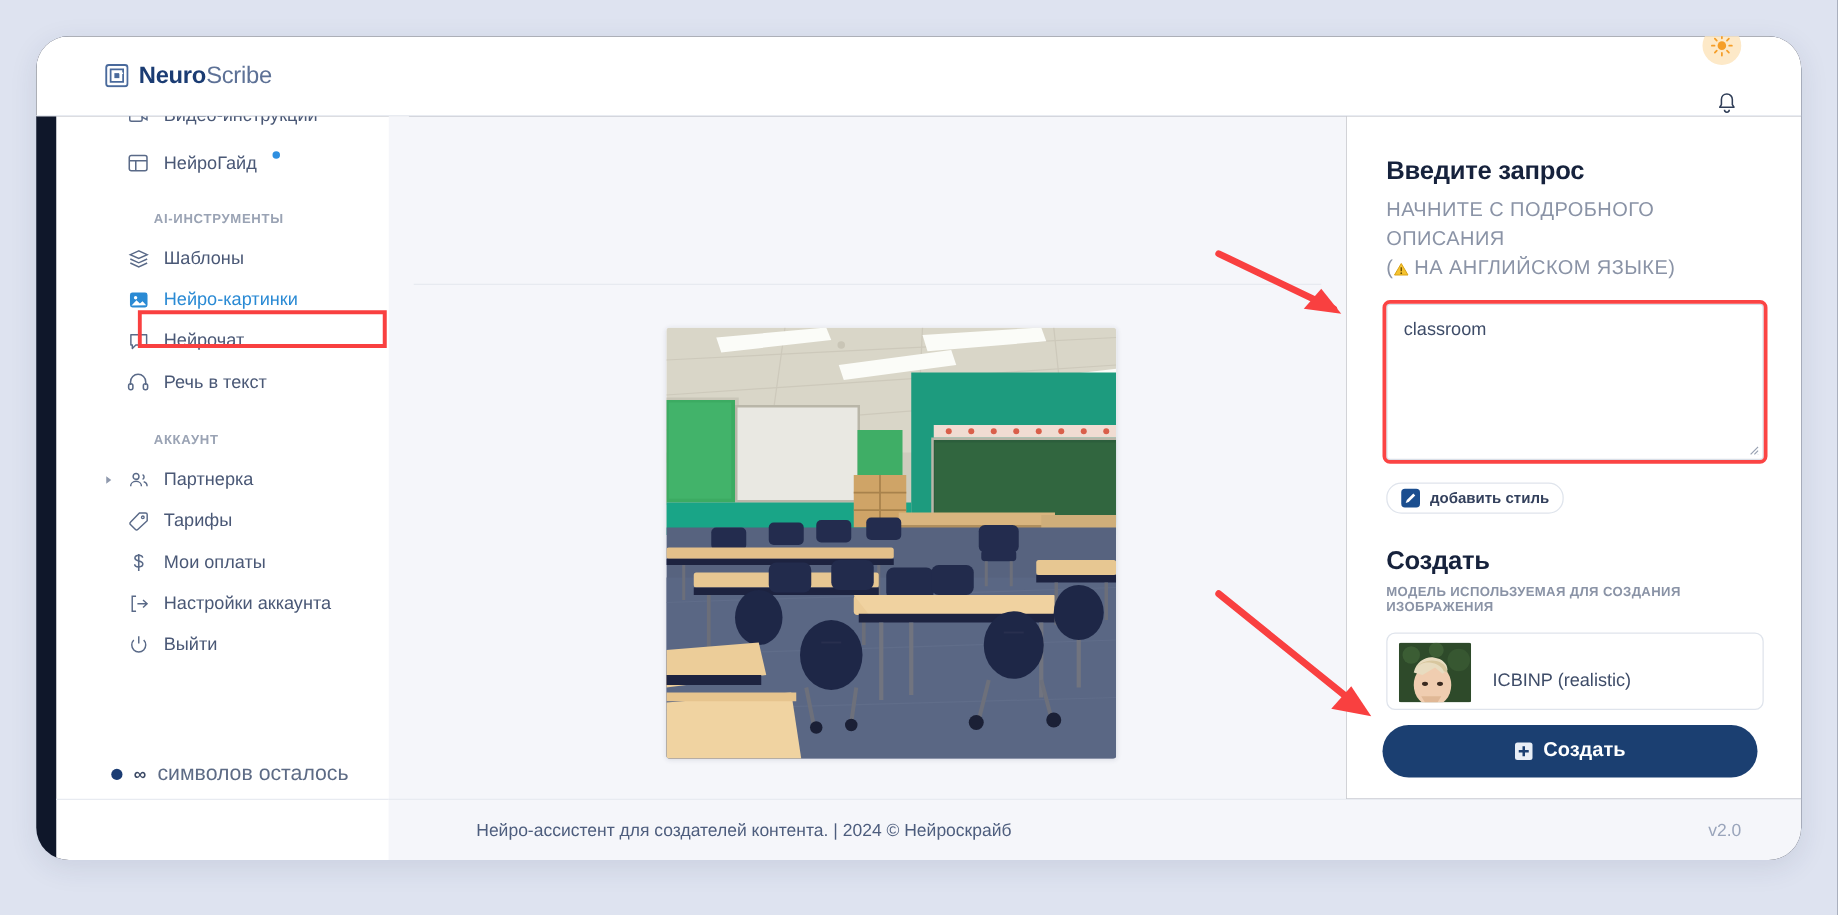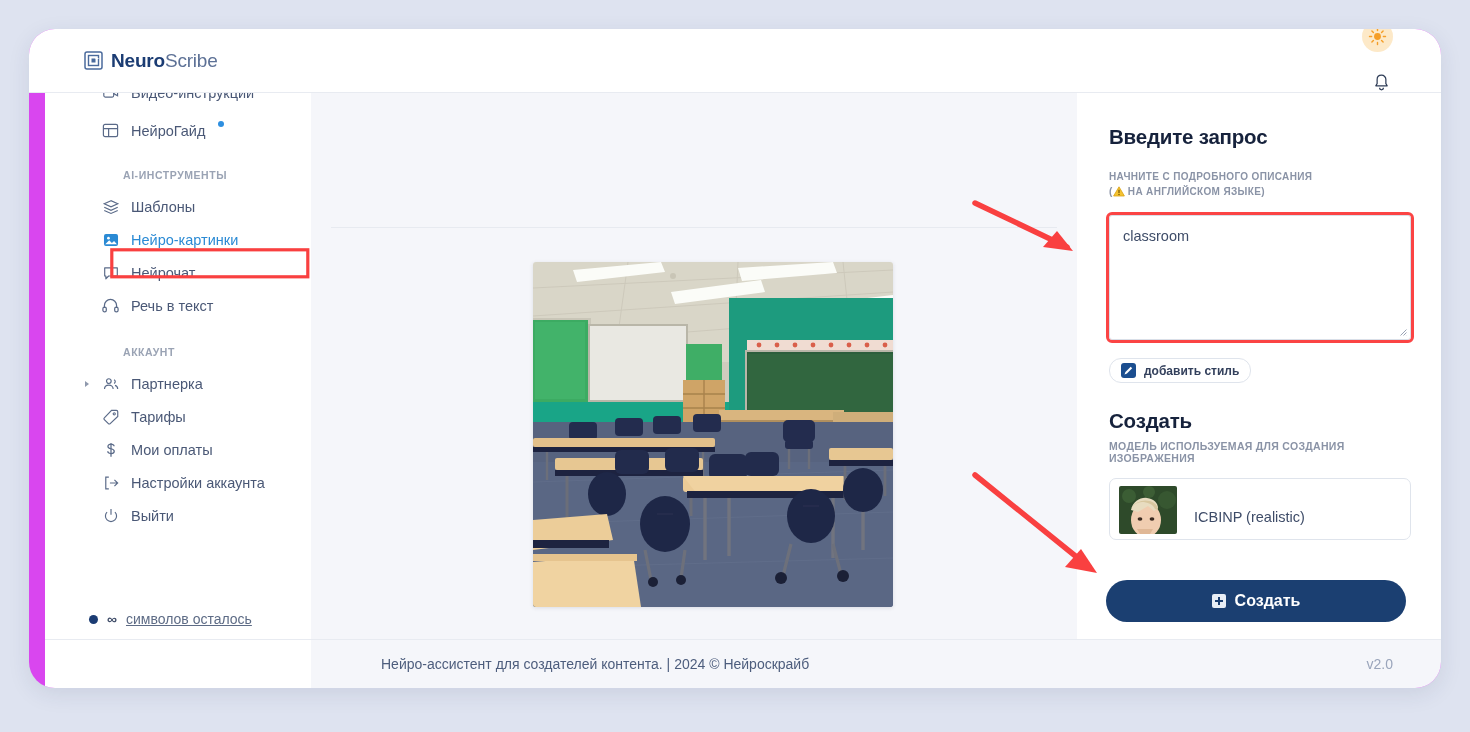--- a/index.html
+++ b/index.html
@@ -9,21 +9,21 @@
     overflow: hidden;
     font-family: "Liberation Sans", sans-serif;
     background: #dee3f0;
   }
 
   
   .app-card {
     position: absolute;
     left: 29px; top: 29px;
     width: 1412px; height: 659px;
-    background: #d946ef;
+    background: #0f172a;
     border-radius: 26px;
     overflow: hidden;
     box-shadow: 0 6px 22px rgba(40,50,90,.10);
   }
 
   
   .header {
     position: absolute; left: 0; top: 0;
     width: 100%; height: 64px;
     background: #ffffff;
@@ -116,21 +116,21 @@
   }
 
   .side-footer-row {
     position: absolute; left: 0; bottom: 49px; width: 100%;
     height: 40px; display: flex; align-items: center;
     padding-left: 44px; gap: 9px;
     border-top: none;
   }
   .sf-dot { width: 9px; height: 9px; border-radius: 50%; background: #1b3c73; }
   .sf-inf { font-size: 14px; font-weight: bold; color: #3c4a66; }
-  .sf-text { font-size: 14px; color: #5d6b85; text-decoration: underline; }
+  .sf-text { font-size: 17px; color: #5d6b85; }
 
   .side-divider {
     position: absolute; left: 0; bottom: 48px; width: 100%; height: 1px; background: #e8ebf1;
   }
   .collapse-row {
     position: absolute; left: 0; bottom: 0; width: 100%; height: 48px;
     display: flex; align-items: center; padding-left: 44px; gap: 11px;
     font-size: 13.5px; color: #4a5876; cursor: pointer;
   }
 
@@ -150,22 +150,22 @@
 
   
   .rpanel {
     position: absolute; left: 1048px; top: 64px;
     width: 364px; height: 546px;
     background: #ffffff;
   }
   .rp-inner { padding: 32px 30px 0 32px; }
   .rp-title { font-size: 20.5px; font-weight: bold; color: #16223c; letter-spacing: -.2px; }
   .rp-sub {
-    margin-top: 21px;
-    font-size: 10px; font-weight: bold; letter-spacing: .35px;
+    margin-top: 8px;
+    font-size: 16px; font-weight: normal; letter-spacing: .35px;
     color: #8a93a6; line-height: 1.45;
   }
   .warn-tri { display: inline-block; vertical-align: -2px; }
 
   .prompt-box {
     margin-top: 14px;
     width: 302px; height: 125px;
     border: 1px solid #d9dfe8; border-radius: 3px;
     background: #fff; position: relative;
     outline: 3px solid #fb4444;

